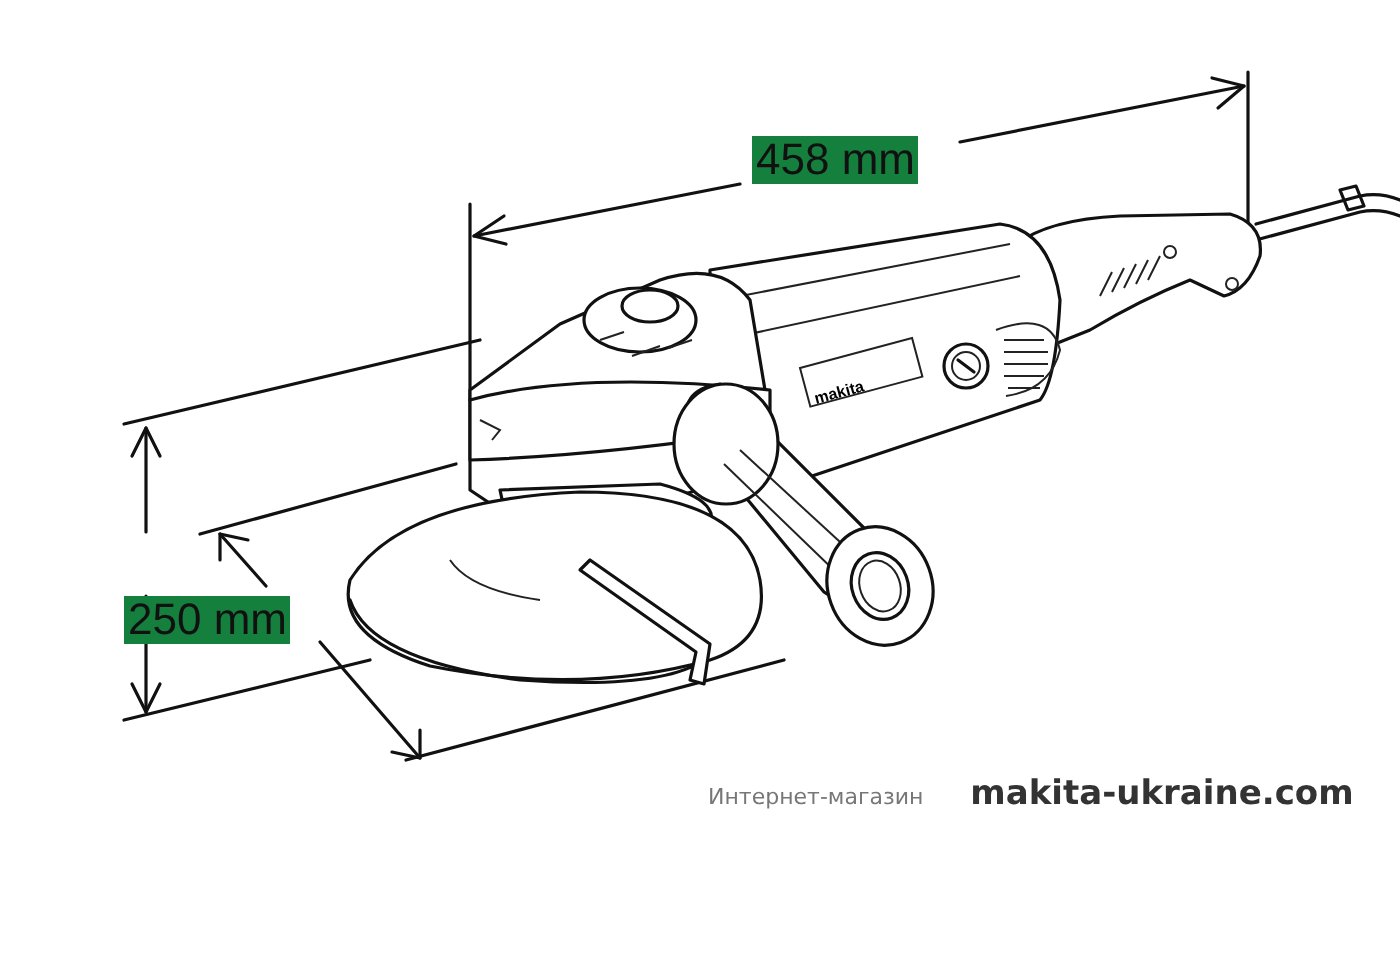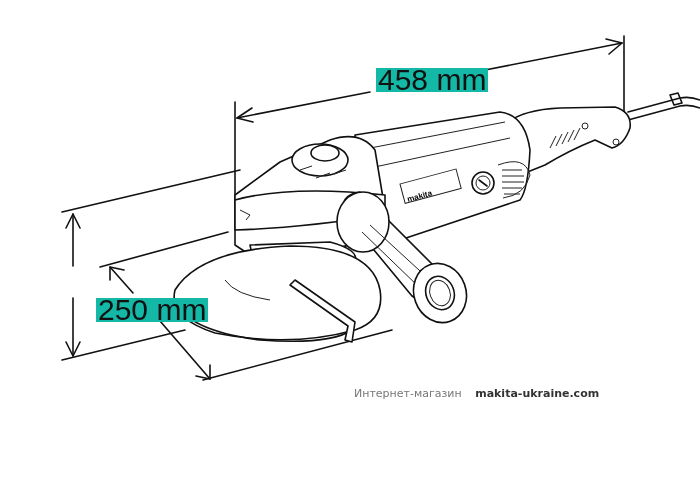--- a/index.html
+++ b/index.html
@@ -1,23 +1,23 @@
 <!DOCTYPE html>
 <html><head>
 <meta charset="utf-8">
 <style>
   html, body { margin:0; padding:0; background:#ffffff; }
   body { width:700px; height:480px; position:relative; overflow:hidden; font-family:"Liberation Sans", sans-serif; }
   #stage { position:absolute; left:0; top:0; width:700px; height:480px; }
-  .dim-label { position:absolute; font-family:"Liberation Sans", sans-serif; font-size:30px; color:#111; background:#14b8a6; line-height:24px; padding:0 2px;text-align:right; }
+  .dim-label { position:absolute; font-family:"Liberation Sans", sans-serif; font-size:22px; color:#111; background:#15803d; line-height:24px; padding:0 2px;text-align:right; }
   #dim-length { left:376px; top:68px; }
   #dim-height { left:4px; top:272px; }
-  #dim-disc { left:96px; top:298px; }
+  #dim-disc { left:62px; top:298px; }
   #footer { position:absolute; left:354px; top:387px; font-family:"DejaVu Sans", sans-serif; font-size:11px; color:#777; white-space:nowrap; }
-  #footer .site { color:#333; font-weight:bold; margin-left:10px; font-size:11px; }
+  #footer .site { color:#333; font-weight:bold; margin-left:20px; font-size:17px; }
   svg .ln { fill:none; stroke:#111; stroke-width:1.6; stroke-linecap:round; stroke-linejoin:round; }
   svg .thin { fill:none; stroke:#222; stroke-width:1; }
   svg .fillw { fill:#fff; stroke:#111; stroke-width:1.6; stroke-linejoin:round; }
   svg .gr { fill:#ddd; stroke:#111; stroke-width:1; }
 </style>
 </head>
 <body>
 
 <div id="stage">
 <svg width="700" height="480" viewBox="0 0 700 480">

